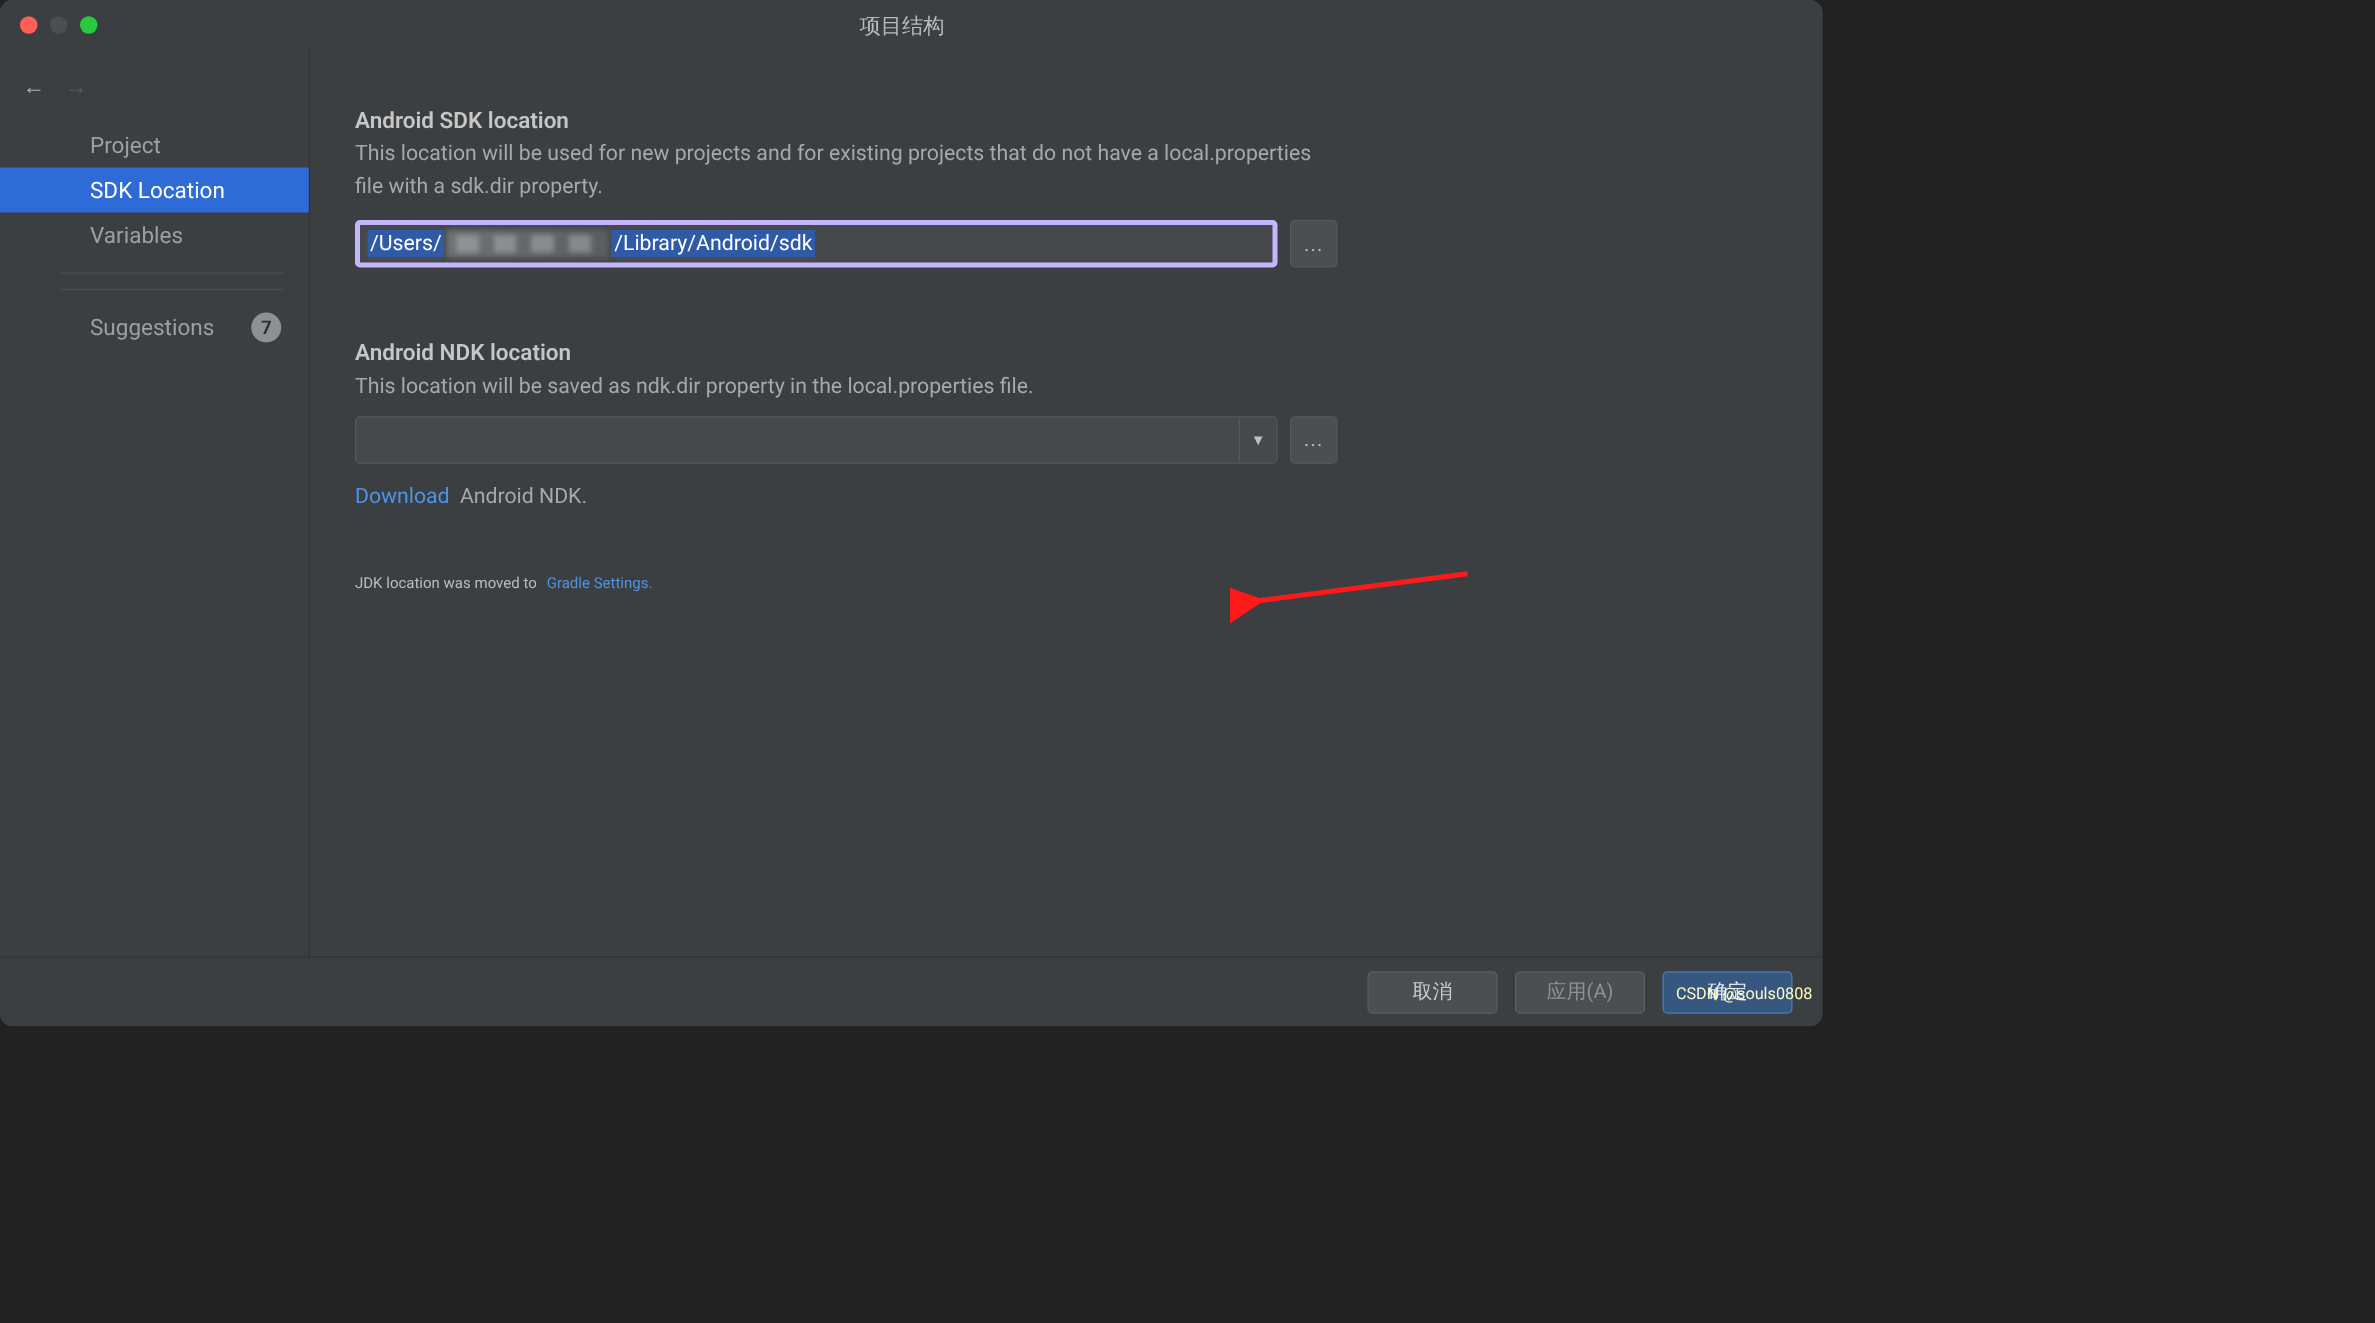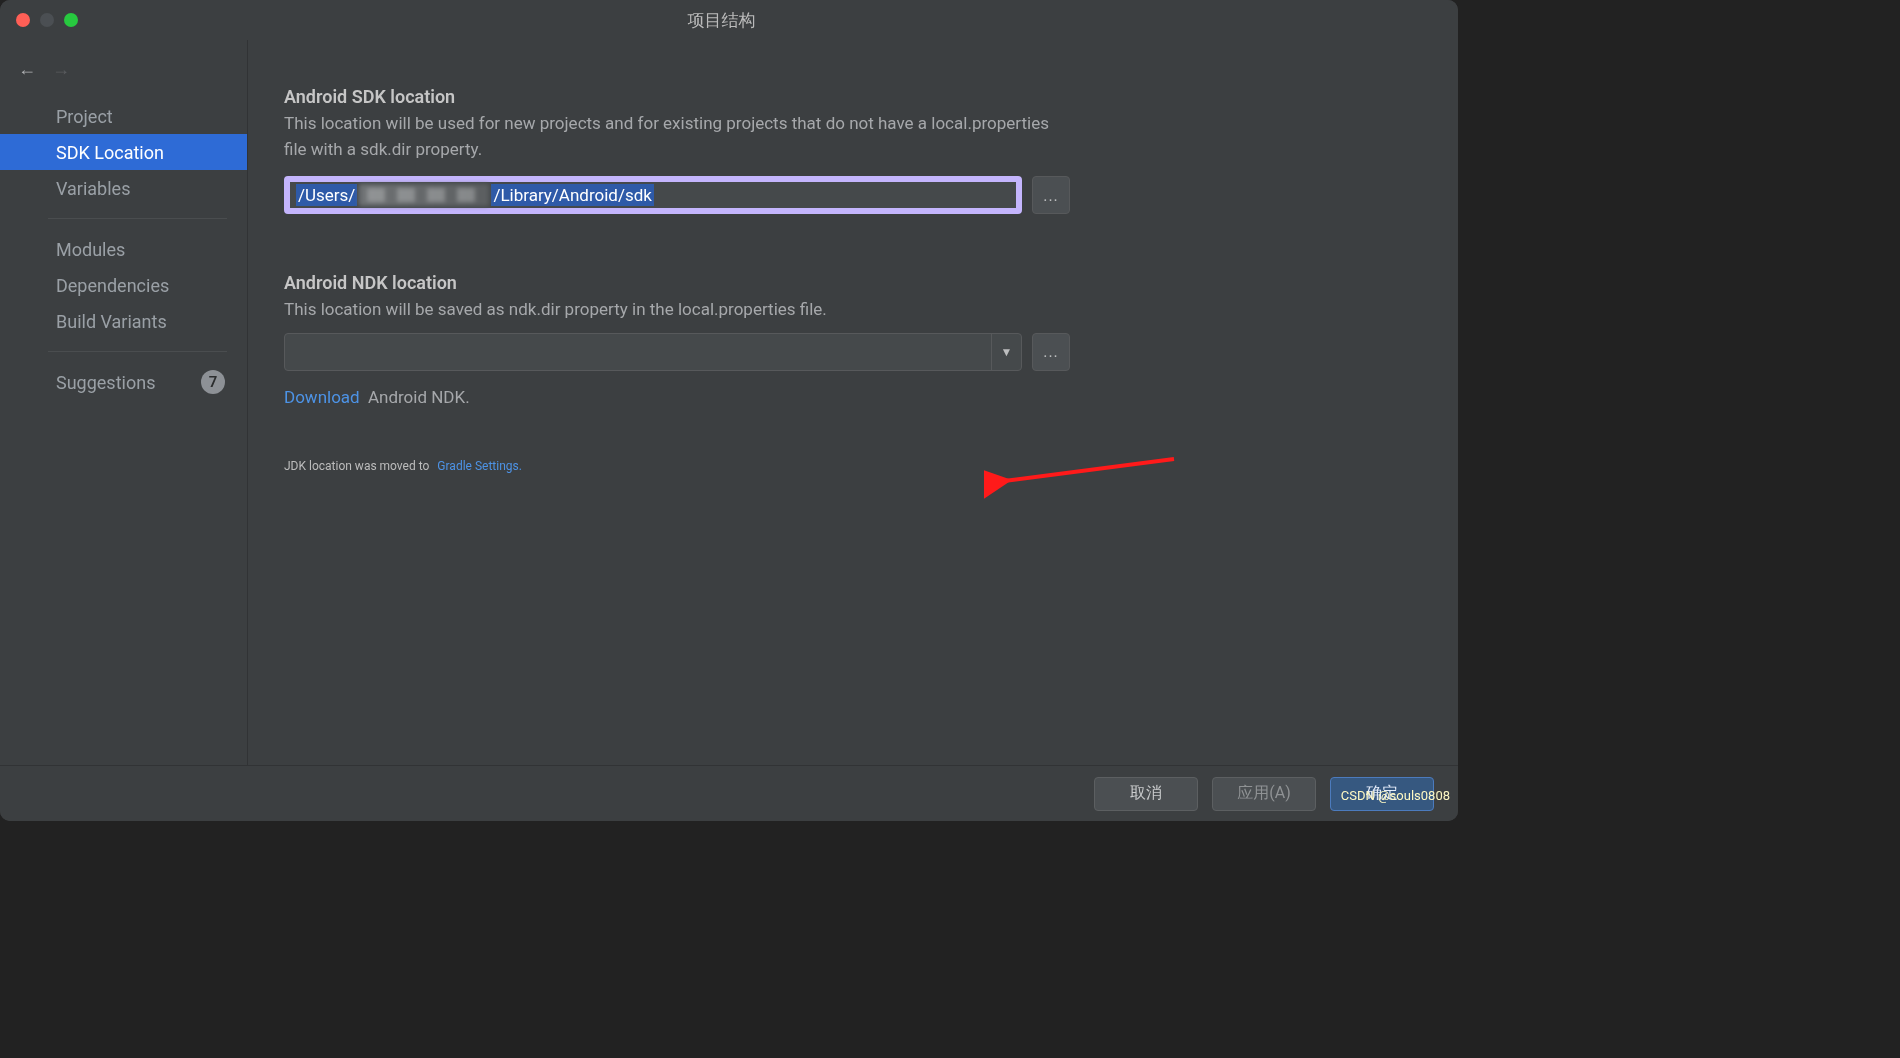--- a/index.html
+++ b/index.html
@@ -53,21 +53,21 @@
     height: 38px;
     display: flex; align-items: center; gap: 16px;
     padding-left: 18px;
   }
   .nav-arrow { color: #afb1b3; font-size: 18px; }
   .nav-arrow.dim { color: #5a5d5f; }
   .side-group { margin-top: 10px; }
   .side-item {
     height: 36px;
     display: flex; align-items: center;
-    padding-left: 56px;
+    padding-left: 72px;
     color: #9aa0a6;
     font-size: 18px;
     cursor: pointer;
   }
   .side-item.selected {
     background: #2e6bd6;
     color: #ffffff;
   }
   .side-sep {
     height: 1px; background: #4a4d4f;
@@ -97,21 +97,21 @@
     margin-bottom: 14px;
     max-width: 790px;
   }
   .field-row {
     display: flex; align-items: center; gap: 10px;
     margin-bottom: 28px;
   }
   .input-display {
     width: 738px; height: 38px;
     background: #45494b;
-    border: 6px solid #c4b5fd;
+    border: 4px solid #c4b5fd;
     border-radius: 4px;
     display:flex; align-items:center;
     padding: 0 6px;
     font-size: 17px;
     position: relative;
   }
   .input-display .hl {
     background:#2e5aa8; color:#fff; padding:1px 2px;
   }
   .input-display .blur {
@@ -216,25 +216,20 @@
         <span class="nav-arrow">←</span>
         <span class="nav-arrow dim">→</span>
       </div>
 
       <div class="side-group">
         <div class="side-item">Project</div>
         <div class="side-item selected">SDK Location</div>
         <div class="side-item">Variables</div>
       </div>
       <div class="side-sep"></div>
-      <div class="side-group">
-        <div class="side-item">Modules</div>
-        <div class="side-item">Dependencies</div>
-        <div class="side-item">Build Variants</div>
-      </div>
       <div class="side-sep"></div>
       <div class="side-item badge-row">
         <span>Suggestions</span>
         <span class="badge">7</span>
       </div>
     </div>
 
     <div class="content">
 
       <div class="section-title">Android SDK location</div>

